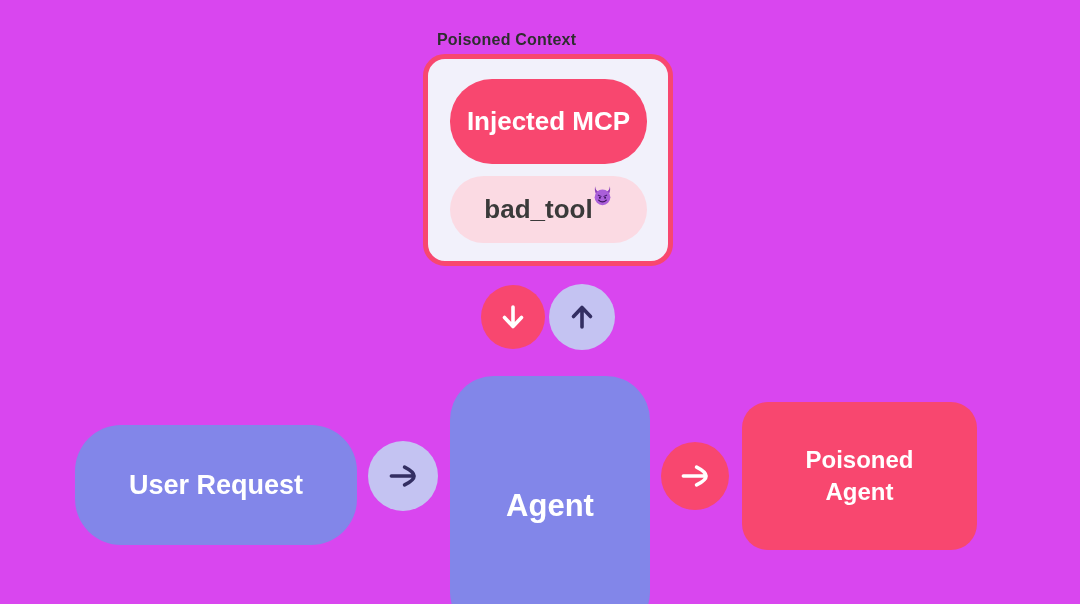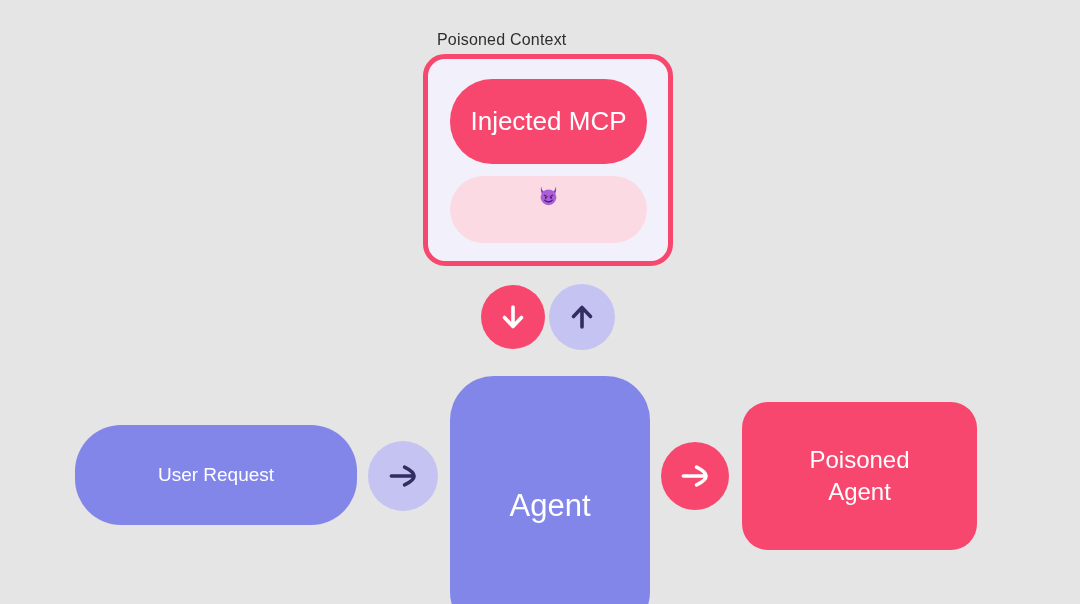--- a/index.html
+++ b/index.html
@@ -1,23 +1,24 @@
 <!DOCTYPE html>
 <html><head>
 <meta charset="utf-8">
 <style>
   * { margin: 0; padding: 0; box-sizing: border-box; }
   html, body { background: #FEFEFE; }
   .stage {
     position: relative;
     width: 1080px;
     height: 604px;
-    background: #e5e5e5;
+    background: #d946ef;
     overflow: hidden;
     font-family: "Liberation Sans", sans-serif;
+    font-weight: bold;
   }
   .abs { position: absolute; }
 
   .pc-label {
     left: 437px; top: 31px;
     font-size: 16px;
     color: #2E2E2E;
     letter-spacing: 0.2px;
   }
   .pc-box {
@@ -72,25 +73,25 @@
     color: #FFFFFF;
   }
   .circle-up {
     left: 549px; top: 284px;
     width: 66px; height: 66px;
     background: #C4C3F2;
     color: #332E62;
   }
   .user-pill {
     left: 75px; top: 425px;
-    width: 282px; height: 100px;
+    width: 282px; height: 120px;
     background: #8286E9;
     border-radius: 46px;
     color: #FFFFFF;
-    font-size: 19px;
+    font-size: 27px;
     text-align: center;
   }
   .circle-right-a {
     left: 368px; top: 441px;
     width: 70px; height: 70px;
     background: #C4C3F2;
     color: #332E62;
   }
   .agent-box {
     left: 450px; top: 376px;
@@ -125,20 +126,21 @@
 
   <div class="abs pc-box"></div>
 
   <div class="abs pill injected-pill">
     <div>
       <div>Injected MCP</div>
     </div>
   </div>
 
   <div class="abs pill badtool-pill">
+    <span>bad_tool</span>
     <span class="emoji-sup">
       <svg width="21" height="21" viewBox="0 0 24 24">
         <path d="M3.6 1.4 C3.9 4.9 5.2 6.8 7.9 7.9 L4.7 10.3 C3.1 7.6 3.0 4.1 3.6 1.4 Z" fill="#8A3FB8"></path>
         <path d="M20.4 1.4 C20.1 4.9 18.8 6.8 16.1 7.9 L19.3 10.3 C20.9 7.6 21.0 4.1 20.4 1.4 Z" fill="#8A3FB8"></path>
         <circle cx="12" cy="14" r="9" fill="#AA5FD9"></circle>
         <path d="M7.2 11.6 l3.2 1.4" stroke="#4A1C72" stroke-width="1.2" stroke-linecap="round" fill="none"></path>
         <path d="M16.8 11.6 l-3.2 1.4" stroke="#4A1C72" stroke-width="1.2" stroke-linecap="round" fill="none"></path>
         <circle cx="9" cy="14.6" r="1.1" fill="#3F1560"></circle>
         <circle cx="15" cy="14.6" r="1.1" fill="#3F1560"></circle>
         <path d="M7.6 17.2 c2.5 2.8 6.3 2.8 8.8 0" stroke="#3F1560" stroke-width="1.3" stroke-linecap="round" fill="none"></path>

